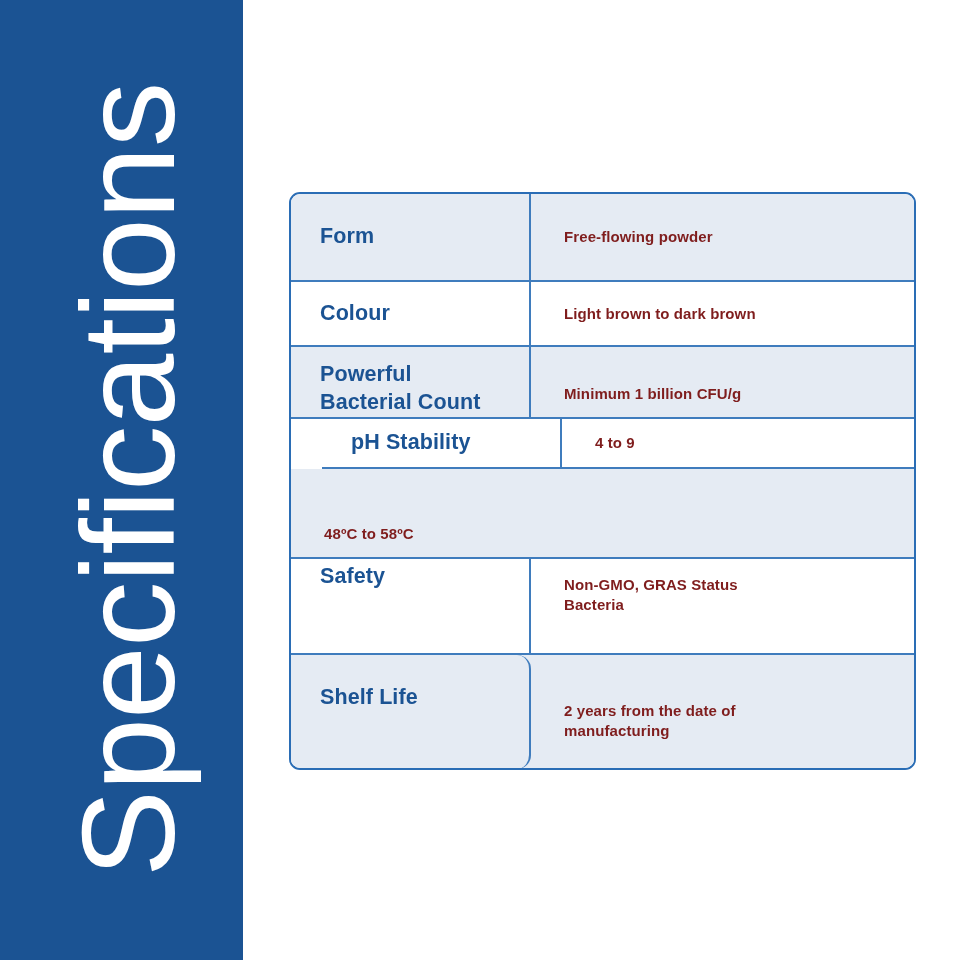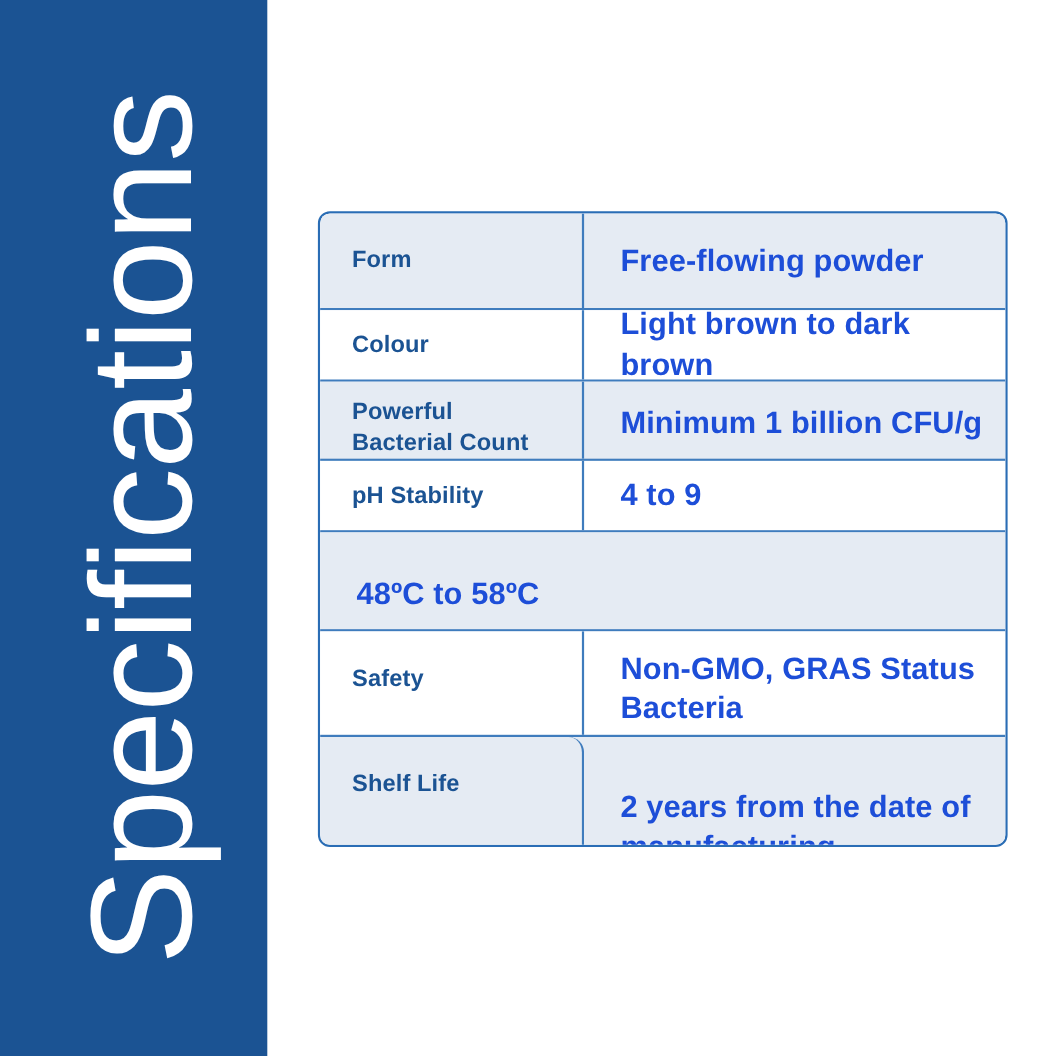--- a/index.html
+++ b/index.html
@@ -98,44 +98,44 @@
 
   .label-text {
     color: #1b5393;
     font-family: "Liberation Sans", sans-serif;
     font-size: 21.5px;
     font-weight: 600;
     line-height: 1.28;
     letter-spacing: 0.1px;
   }
   .value-text {
-    color: #1d4ed8;
-    font-family: "Liberation Sans", sans-serif;
-    font-size: 28px;
+    color: #7f1d1d;
+    font-family: "Liberation Sans", sans-serif;
+    font-size: 15px;
     font-weight: 700;
     line-height: 1.3;
     letter-spacing: 0.1px;
   }
 
   
   .r0 { height: 88px; }
   .r1 { height: 65px; justify-content: flex-end; }
   .r2 { height: 72px; }
-  .r3 { height: 65px; }
+  .r3 { height: 50px; margin-left: 31px; }
   .r4 { height: 90px; }
   .r5 { height: 96px; }
   .r6 { height: 114px; }
 
   
   .r2 .cell-label,
   .r4 .cell-label { align-items: flex-start; padding-top: 14px; }
   .r2 .cell-value,
   .r4 .cell-value { align-items: flex-end; padding-bottom: 14px; }
 
-  .r5 .cell-label { align-items: flex-start; padding-top: 30px; }
+  .r5 .cell-label { align-items: flex-start; padding-top: 4px; }
   .r5 .cell-value { align-items: flex-start; padding-top: 16px; }
 
   .r6 .cell-label { align-items: flex-start; padding-top: 29px; border-radius: 14px; }
   .r6 .cell-value { align-items: flex-start; padding-top: 22px; margin-top: 24px; }
 </style>
 </head>
 <body>
 
 <div class="page">
 

